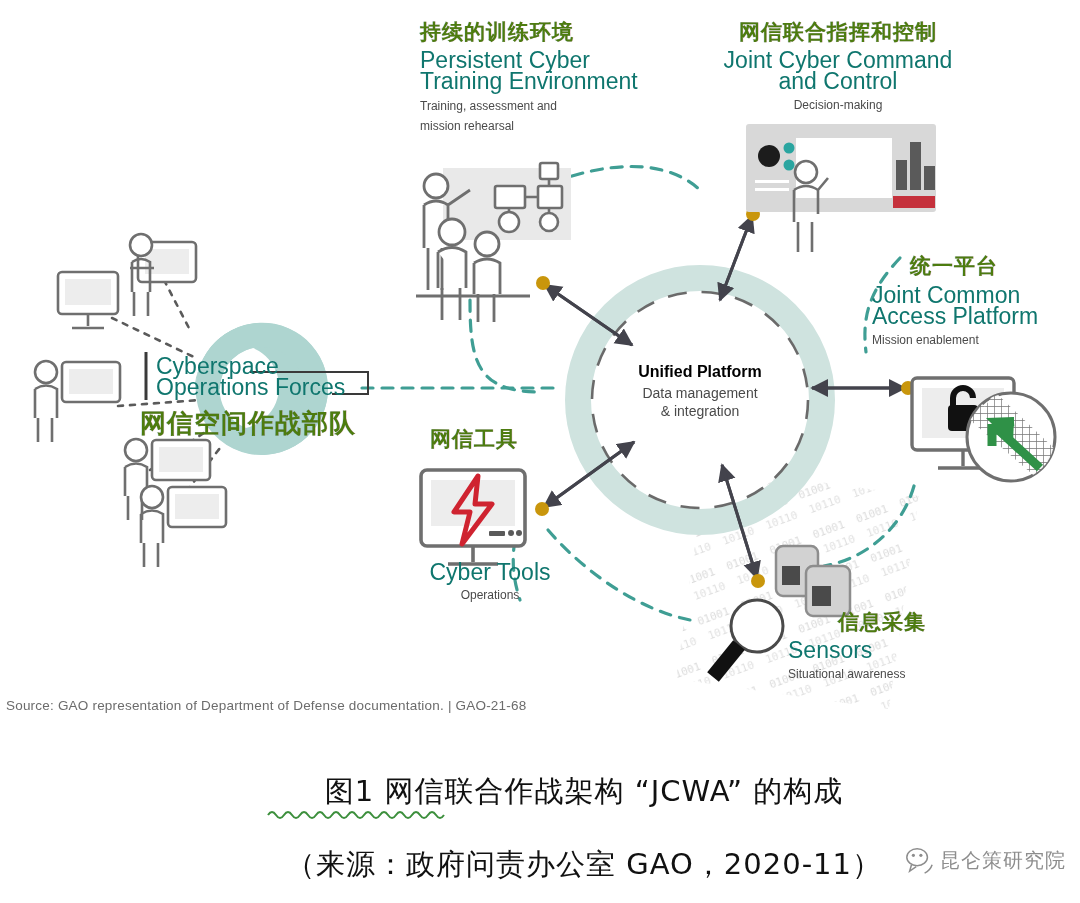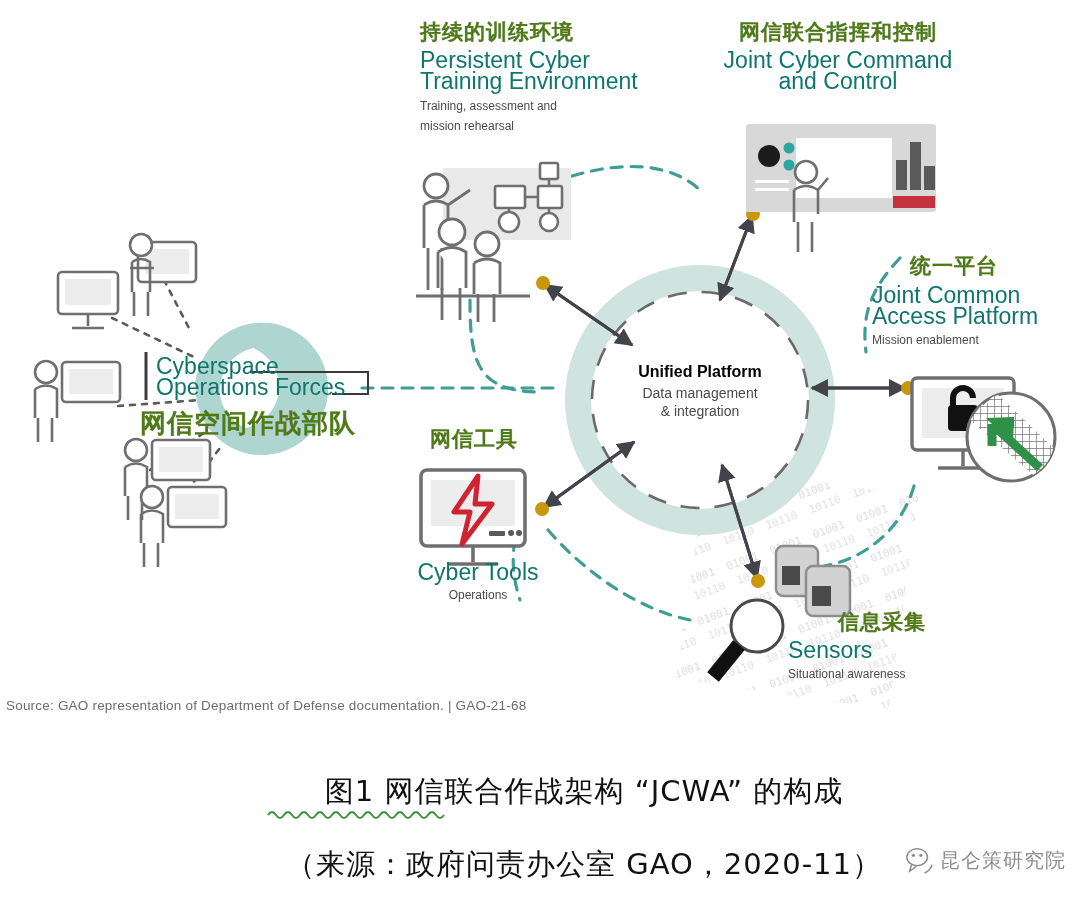--- a/index.html
+++ b/index.html
@@ -337,39 +337,40 @@
     <div class="label-en-title" style="margin-top:4px;">Persistent Cyber</div>
     <div class="label-en-title">Training Environment</div>
     <div class="label-en-sub" style="margin-top:4px;">Training, assessment and</div>
     <div class="label-en-sub">mission rehearsal</div>
   </div>
 
   <div class="node" style="left:708px; top:18px; text-align:center; width:260px;">
     <div class="label-cn cn-chip">网信联合指挥和控制</div>
     <div class="label-en-title" style="margin-top:4px;">Joint Cyber Command</div>
     <div class="label-en-title">and Control</div>
+    <div class="label-en-sub" style="margin-top:3px;">Decision-making</div>
   </div>
 
   <div class="node" style="left:872px; top:252px;">
     <div class="label-cn cn-chip" style="margin-left:38px;">统一平台</div>
     <div class="label-en-title" style="margin-top:5px;">Joint Common</div>
     <div class="label-en-title">Access Platform</div>
     <div class="label-en-sub" style="margin-top:3px;">Mission enablement</div>
   </div>
 
   <div class="node" style="left:788px; top:608px;">
     <div class="label-cn cn-chip" style="margin-left:50px;">信息采集</div>
     <div class="label-en-title" style="margin-top:4px;">Sensors</div>
     <div class="label-en-sub" style="margin-top:3px;">Situational awareness</div>
   </div>
 
   <div class="node" style="left:408px; top:425px; text-align:center; width:132px;">
     <div class="label-cn cn-chip">网信工具</div>
   </div>
-  <div class="node" style="left:404px; top:562px; text-align:center; width:148px;">
+  <div class="node" style="left:416px; top:562px; text-align:center; width:148px;">
     <div class="label-en-title">Cyber Tools</div>
     <div class="label-en-sub" style="margin-top:2px;">Operations</div>
   </div>
 
   <div class="node" style="left:156px; top:356px;">
     <div class="label-en-title">Cyberspace</div>
     <div class="label-en-title">Operations Forces</div>
   </div>
   <div class="node" style="left:140px; top:406px;">
     <div class="label-cn cn-chip" style="font-size:26px;">网信空间作战部队</div>

